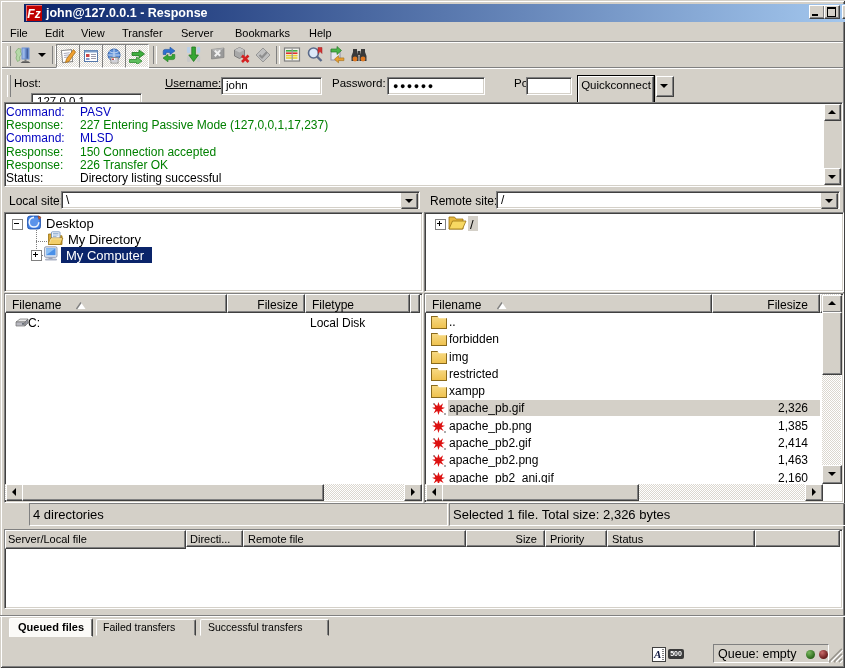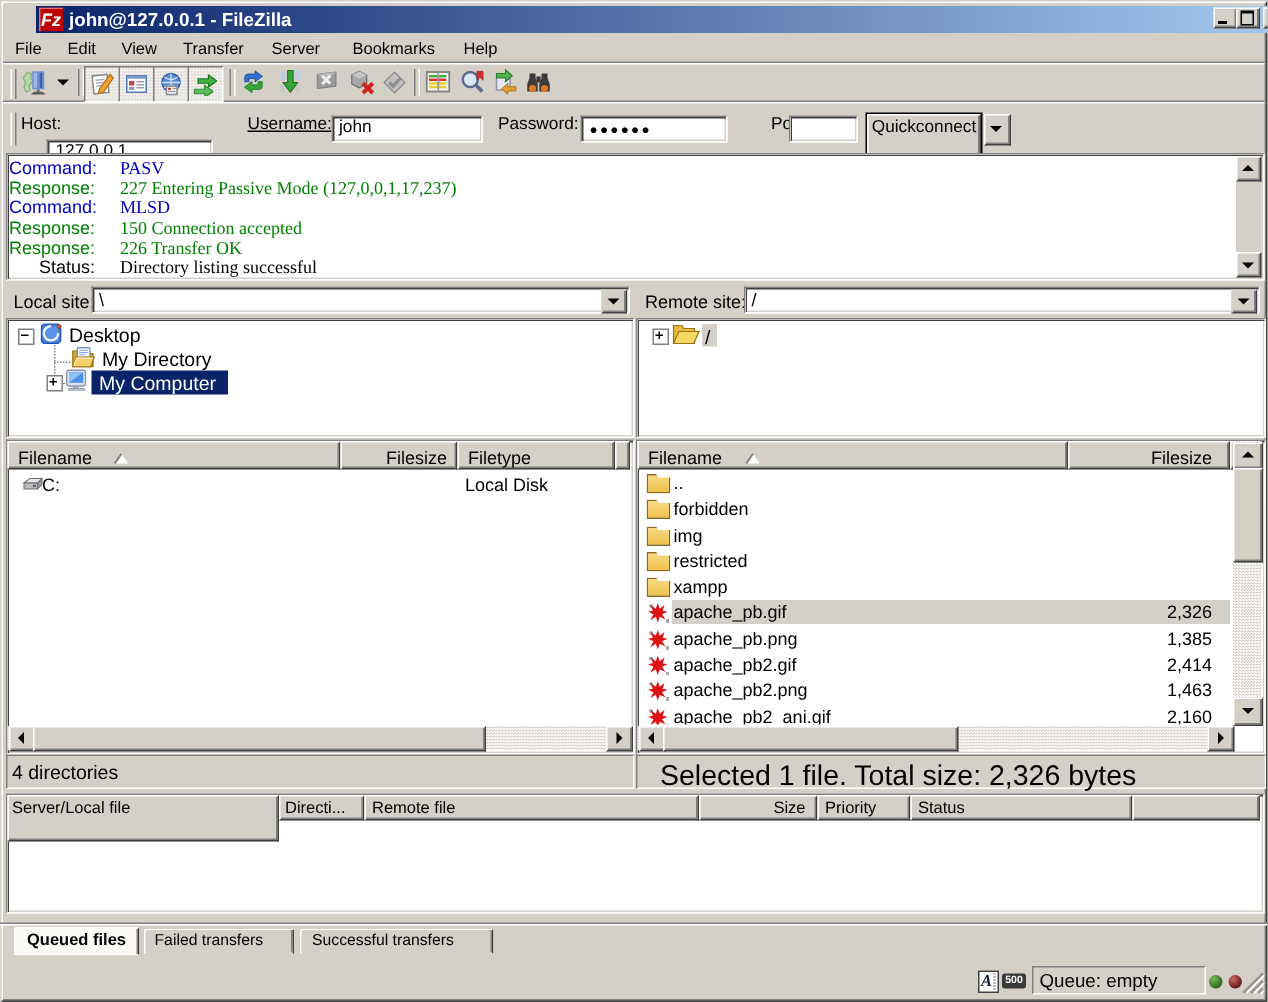--- a/index.html
+++ b/index.html
@@ -1,54 +1,54 @@
 <!DOCTYPE html>
 <html><head><meta charset="utf-8"><style>
 html,body{margin:0;padding:0;}
 body{width:845px;height:668px;overflow:hidden;font-family:"Liberation Sans",sans-serif;font-size:12px;color:#000;}
 #w{position:relative;width:845px;height:668px;background:#D4D0C8;
 box-shadow:inset 1px 1px 0 #D4D0C8, inset -1px -1px 0 #404040, inset 2px 2px 0 #fff, inset -2px -2px 0 #808080;}
 .ab{position:absolute;}
 .fld{position:absolute;background:#fff;border:1px solid;border-color:#808080 #fff #fff #808080;box-shadow:inset 1px 1px 0 #404040, inset -1px -1px 0 #D4D0C8;}
 .panel{position:absolute;background:#fff;border:1px solid;border-color:#808080 #fff #fff #808080;box-shadow:inset 1px 1px 0 #404040, inset -1px -1px 0 #D4D0C8;}
-.sunk1{position:absolute;border:1px solid;border-color:#808080 #fff #fff #808080;}
+.sunk1{position:absolute;border:1px solid;border-color:#808080 #fff #fff #808080;margin-left:25px;}
 .btn{position:absolute;background:#D4D0C8;border:1px solid;border-color:#fff #404040 #404040 #fff;box-shadow:inset -1px -1px 0 #808080;}
 .hdrc{position:absolute;top:0;height:19px;background:#D4D0C8;border:1px solid;border-color:#fff #404040 #404040 #fff;box-shadow:inset -1px -1px 0 #808080;box-sizing:border-box;}
 .hdrc span{position:absolute;top:3px;left:6px;white-space:nowrap;}
 .dither{background-image:conic-gradient(#fff 25%,#dbd7cf 0 50%,#fff 0 75%,#dbd7cf 0);background-size:2px 2px;}
 .aru{width:0;height:0;border:4px solid transparent;border-bottom:4px solid #000;border-top:none;}
 .ard{width:0;height:0;border:4px solid transparent;border-top:4px solid #000;border-bottom:none;}
 .arl{width:0;height:0;border:4px solid transparent;border-right:4px solid #000;border-left:none;}
 .arr{width:0;height:0;border:4px solid transparent;border-left:4px solid #000;border-right:none;}
 .grip{position:absolute;width:2px;top:4px;bottom:4px;border-left:1px solid #fff;border-right:1px solid #808080;background:#D4D0C8;}
 .tsep{position:absolute;width:2px;top:4px;height:18px;border-left:1px solid #808080;border-right:1px solid #fff;}
 .lbl{position:absolute;white-space:nowrap;}
 .row{position:absolute;white-space:nowrap;}
 .sz{right:14px;}
-.lgv{position:absolute;left:74px;top:0;white-space:nowrap;font-family:Liberation Serif, serif;}
+.lgv{position:absolute;left:74px;top:0;white-space:nowrap;}
 .fo{position:absolute;left:6px;width:16px;height:13px;margin-top:1px;
 background:linear-gradient(#f7d983,#efc24f);border:1px solid #8a6a1c;box-sizing:border-box;
 clip-path:polygon(0 0, 40% 0, 50% 18%, 100% 18%, 100% 100%, 0 100%);}
 .sp{position:absolute;left:6px;width:15px;height:15px;
 background:
  radial-gradient(circle 2px at 3px 3px,#aaa 60%,transparent 61%),
  radial-gradient(circle 2px at 14px 13px,#aaa 60%,transparent 61%);}
 .sp::after{content:"";position:absolute;left:1px;top:1px;width:13px;height:13px;background:#dd1111;
 clip-path:polygon(50% 0,60% 30%,85% 10%,75% 40%,100% 45%,72% 58%,90% 85%,60% 70%,50% 100%,40% 70%,12% 88%,28% 58%,0 45%,25% 40%,13% 10%,40% 30%);}
 </style></head><body>
 <div id="w">
 
 <div class="ab" style="left:4px;top:4px;width:837px;height:18px;background:linear-gradient(to right,#0A246A,#A6CAF0);margin-left:20px;">
   <svg class="ab" style="left:2px;top:1px" width="16" height="16" viewBox="0 0 16 16">
     <rect x="0" y="0" width="16" height="16" fill="#bf0000"></rect>
     <rect x="0" y="0" width="16" height="1" fill="#e87070"></rect>
     <rect x="0" y="0" width="1" height="16" fill="#e87070"></rect>
     <text x="8" y="12.5" font-family="Liberation Sans" font-size="12" font-style="italic" font-weight="bold" fill="#fff" text-anchor="middle">Fz</text>
   </svg>
-  <div class="lbl" style="left:22px;top:2px;color:#fff;font-weight:bold;font-size:12.5px;">john@127.0.0.1 - FileZilla</div>
+  <div class="lbl" style="left:22px;top:2px;color:#fff;font-weight:bold;font-size:12.5px;">john@127.0.0.1 - Response</div>
   <div class="btn" style="left:785px;top:1px;width:14px;height:12px;">
         <div class="ab" style="left:2px;top:8px;width:6px;height:2px;background:#000;"></div>
       </div>
   <div class="btn" style="left:800px;top:1px;width:14px;height:12px;">
         <div class="ab" style="left:2px;top:1px;width:7px;height:7px;border:1px solid #000;border-top:2px solid #000;"></div>
       </div>
   <div class="btn" style="left:818px;top:1px;width:14px;height:12px;">
         <svg width="12" height="10" style="position:absolute;left:0px;top:0px">
           <path d="M3 2 L9 8 M9 2 L3 8" stroke="#000" stroke-width="1.6"></path>
         </svg>
@@ -205,21 +205,21 @@
       </div>
 </div>
 
 <div class="panel" style="left:4px;top:102px;width:837px;height:83px;">
   <div class="ab" style="left:1px;top:3px;line-height:13.2px;width:800px;">
     <div style="position:relative;"><span style="color:#0000BF;">Command:</span><span class="lgv" style="color:#0000BF;">PASV</span></div>
     <div style="position:relative;"><span style="color:#008000;">Response:</span><span class="lgv" style="color:#008000;">227 Entering Passive Mode (127,0,0,1,17,237)</span></div>
     <div style="position:relative;"><span style="color:#0000BF;">Command:</span><span class="lgv" style="color:#0000BF;">MLSD</span></div>
     <div style="position:relative;"><span style="color:#008000;">Response:</span><span class="lgv" style="color:#008000;">150 Connection accepted</span></div>
     <div style="position:relative;"><span style="color:#008000;">Response:</span><span class="lgv" style="color:#008000;">226 Transfer OK</span></div>
-    <div style="position:relative;"><span style="color:#000;padding-left:20px;">Status:</span><span class="lgv" style="color:#000;">Directory listing successful</span></div>
+    <div style="position:relative;"><span style="color:#000;">Status:</span><span class="lgv" style="color:#000;">Directory listing successful</span></div>
   </div>
   <div class="ab" style="right:1px;top:1px;width:17px;bottom:1px;background:#D4D0C8;">
     <div class="btn" style="left:0;top:0;width:15px;height:15px;">
           <div class="aru ab" style="left:3px;top:5px;"></div>
         </div>
     <div class="btn" style="left:0;bottom:0;width:15px;height:15px;">
           <div class="ard ab" style="left:3px;top:6px;"></div>
         </div>
   </div>
 </div>
@@ -391,25 +391,25 @@
     <div class="btn" style="left:380px;top:0px;width:16px;height:15px;">
           <div class="arr ab" style="left:6px;top:3px;"></div>
         </div>
   </div>
 </div>
 
 <div class="sunk1" style="left:4px;top:503px;width:417px;height:21px;">
       <div class="lbl" style="left:3px;top:3px;font-size:13px;">4 directories</div>
     </div>
 <div class="sunk1" style="left:424px;top:503px;width:418px;height:21px;">
-      <div class="lbl" style="left:15px;top:3px;font-size:19px;">Selected 1 file. Total size: 2,326 bytes</div>
+      <div class="lbl" style="left:3px;top:3px;font-size:13px;">Selected 1 file. Total size: 2,326 bytes</div>
     </div>
 
 <div class="panel" id="queue" style="left:4px;top:529px;width:837px;height:78px;">
-  <div class="hdrc" style="left:0;width:181px;height:31px;">
+  <div class="hdrc" style="left:0;width:181px;height:19px;">
         <span style="left:2px;top:2px;font-size:11px;">Server/Local file</span>
       </div>
   <div class="hdrc" style="left:181px;width:57px;height:17px;">
         <span style="left:3px;top:2px;font-size:11px;">Directi...</span>
       </div>
   <div class="hdrc" style="left:238px;width:223px;height:17px;">
         <span style="left:4px;top:2px;font-size:11px;">Remote file</span>
       </div>
   <div class="hdrc" style="left:461px;width:79px;height:17px;">
         <span style="left:auto;right:7px;top:2px;font-size:11px;">Size</span>

